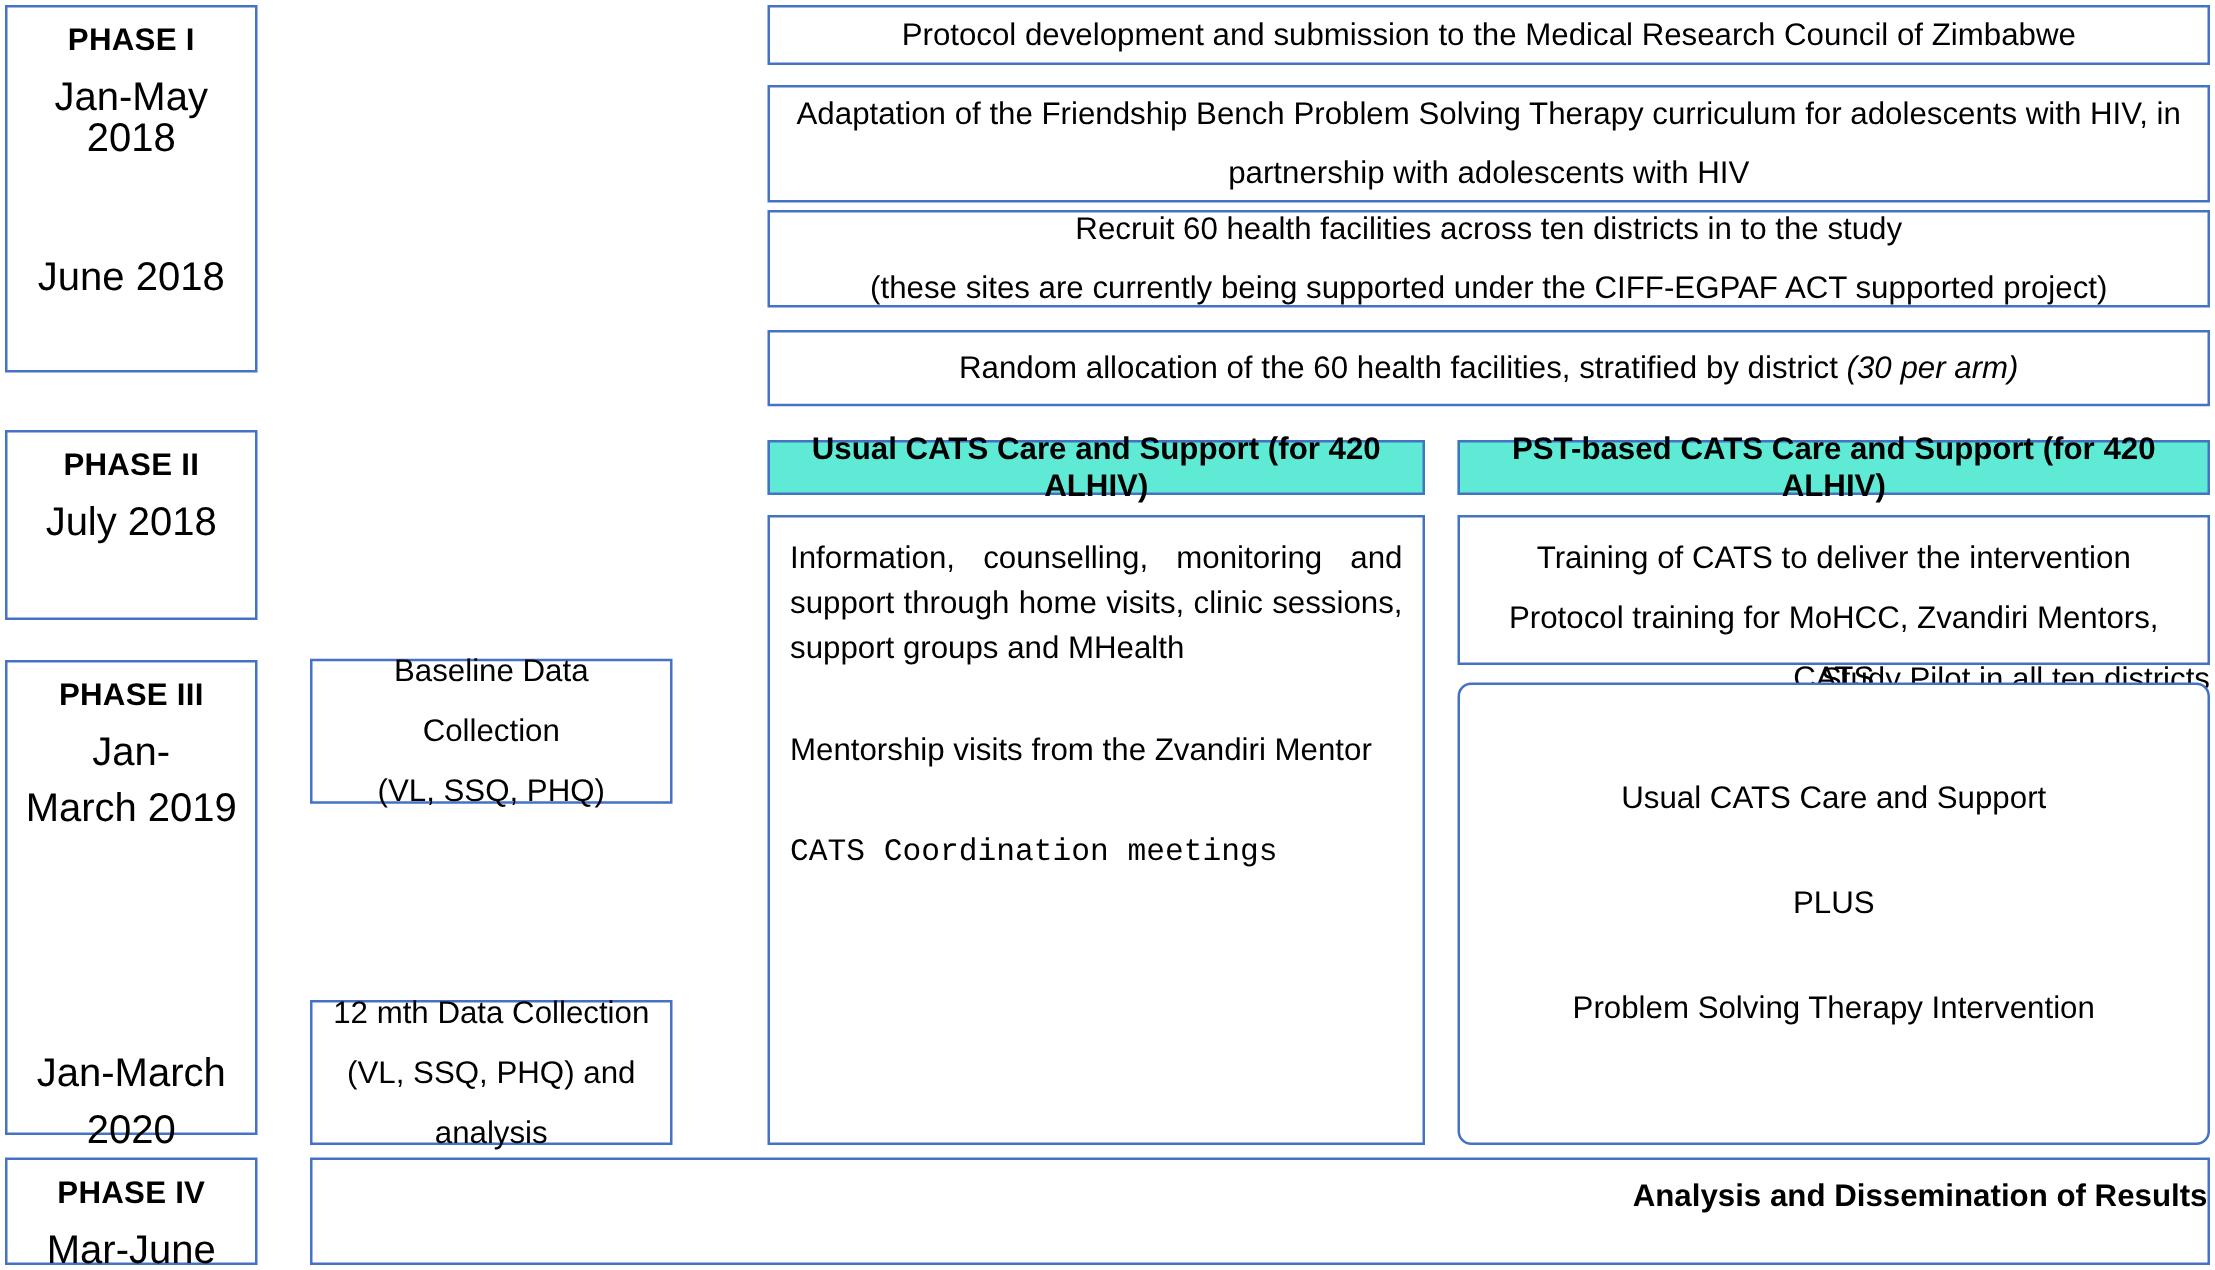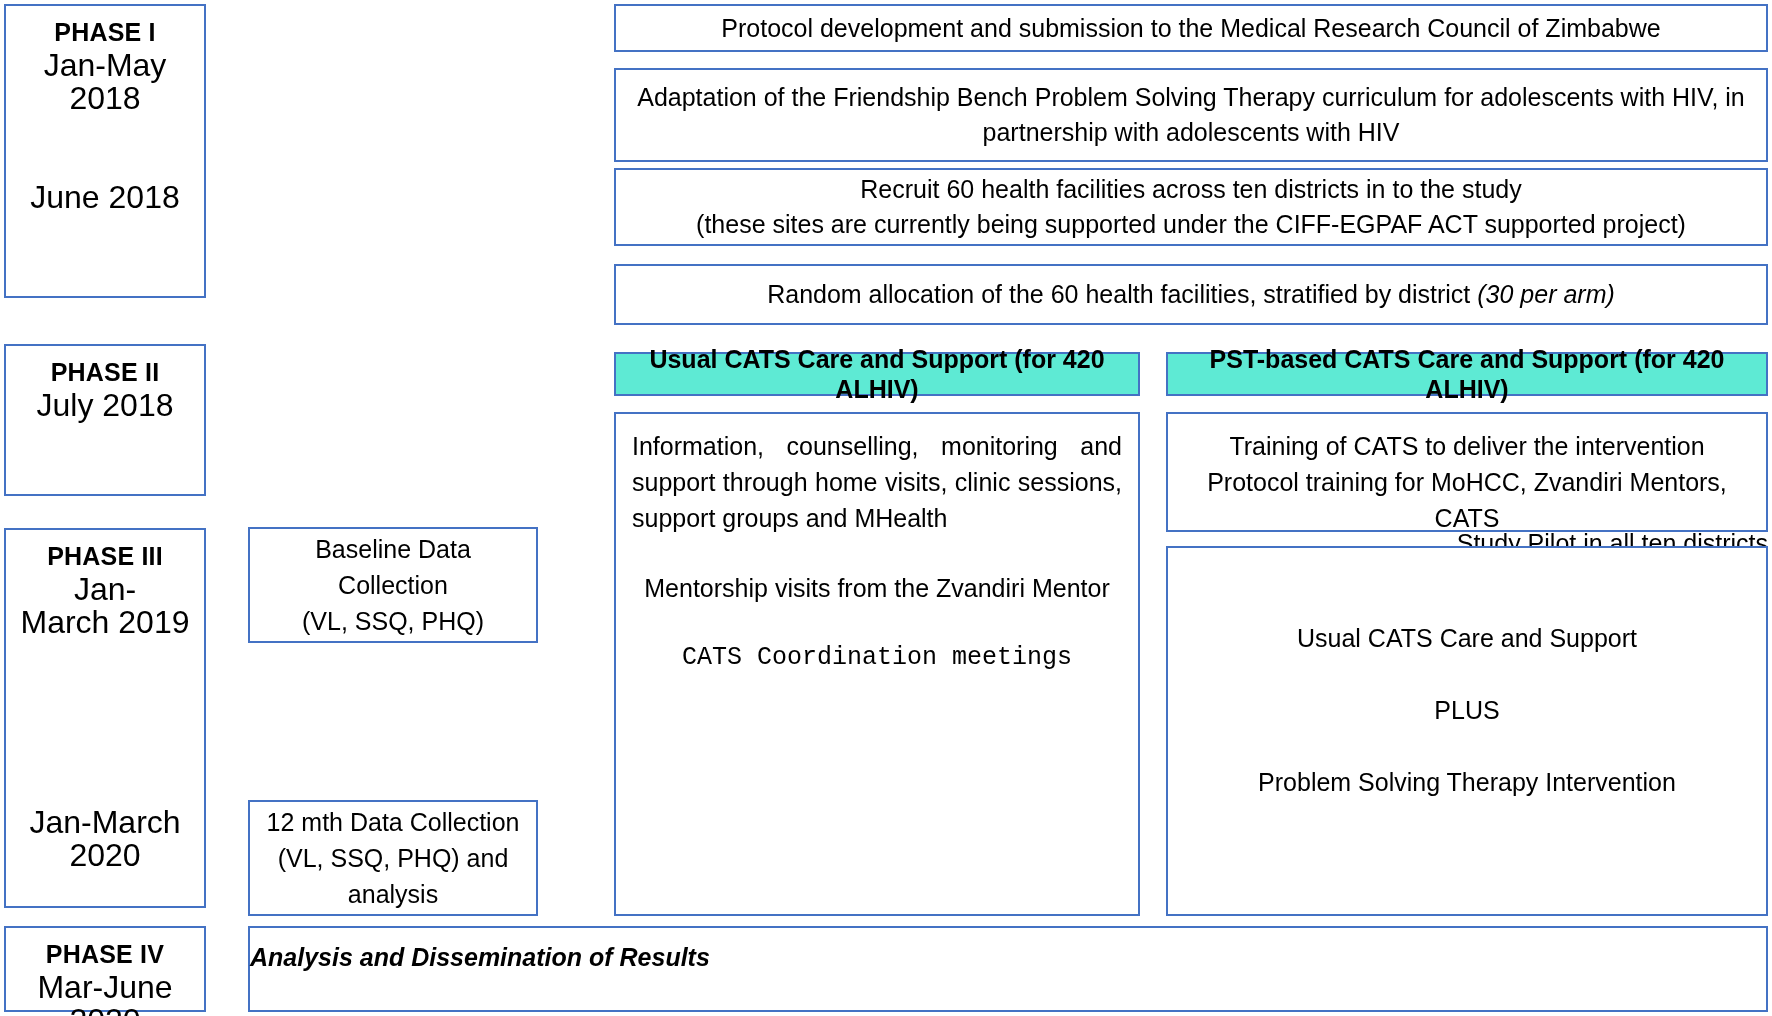--- a/index.html
+++ b/index.html
@@ -20,20 +20,21 @@
   }
   .box {
     position: absolute;
     box-sizing: border-box;
     border: 2px solid #4472c4;
     background: #ffffff;
     display: flex;
     flex-direction: column;
     align-items: center;
     text-align: center;
+    gap: 12px;
   }
   .phase-box {
     padding-top: 10px;
   }
   .phase-title {
     font-weight: bold;
     font-size: 25px;
     line-height: 33px;
     letter-spacing: 0.2px;
   }
@@ -59,21 +60,21 @@
     background: #5eead4;
     border: 2px solid #4472c4;
     justify-content: center;
   }
   .arm-header .label {
     font-weight: bold;
     font-size: 25px;
     line-height: 30px;
   }
   .arm-body {
-    align-items: center;
+    align-items: flex-start;
     text-align: left;
     padding: 14px 16px 0 16px;
   }
   .arm-body .para {
     font-size: 25px;
     line-height: 36px;
     text-align: justify;
     text-align-last: left;
     margin: 0 0 34px 0;
   }
@@ -100,23 +101,22 @@
     line-height: 36px;
   }
   .overlay-text {
     position: absolute;
     font-size: 25px;
     line-height: 30px;
     text-align: right;
     white-space: nowrap;
   }
   .final-box {
-    align-items: flex-start;
+    align-items: flex-end;
     padding-top: 14px;
-    font-style: italic;
   }
   .final-label {
     font-weight: bold;
     font-size: 25px;
     line-height: 30px;
   }
 </style>
 </head>
 <body>
 
@@ -181,21 +181,21 @@
   </div>
 
   <div class="box arm-body-center" style="left:1166px; top:412px; width:602px; height:120px;">
     <p class="para">Training of CATS to deliver the intervention</p>
     <p class="para">Protocol training for MoHCC, Zvandiri Mentors,</p>
     <p class="para">CATS</p>
   </div>
 
   <div class="overlay-text" style="left:1166px; top:528px; width:602px;">Study Pilot in all ten districts</div>
 
-  <div class="box arm-body-center" style="left:1166px; top:546px; width:602px; height:370px;">
+  <div class="box arm-body-center" style="left:1166px; top:546px; width:602px; height:370px;border-radius:11px;">
     <p class="para" style="margin-top:58px;">Usual CATS Care and Support</p>
     <p class="para" style="margin-top:36px;">PLUS</p>
     <p class="para" style="margin-top:36px;">Problem Solving Therapy Intervention</p>
   </div>
 
   <div class="box data-box" style="left:248px; top:527px; width:290px; height:116px;">
     <div class="data-text">Baseline Data</div>
     <div class="data-text">Collection</div>
     <div class="data-text">(VL, SSQ, PHQ)</div>
   </div>

